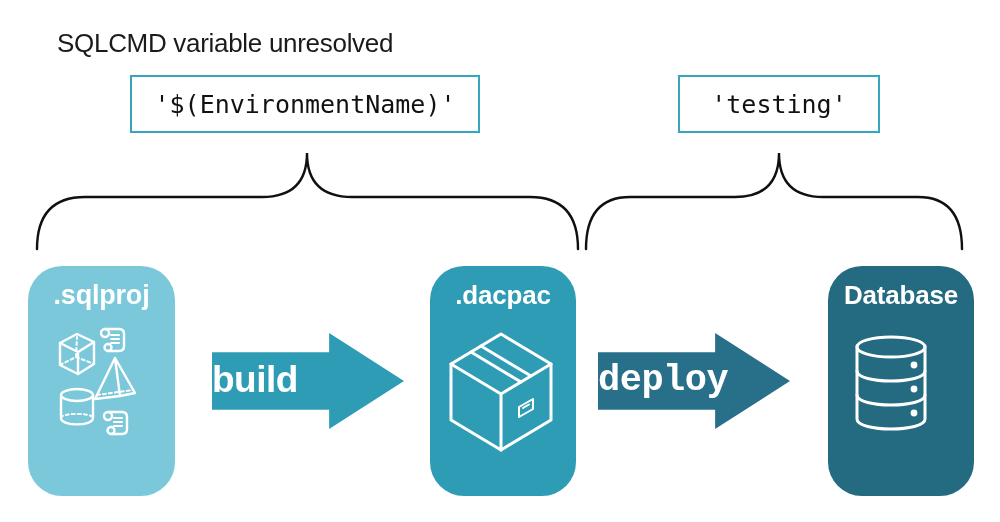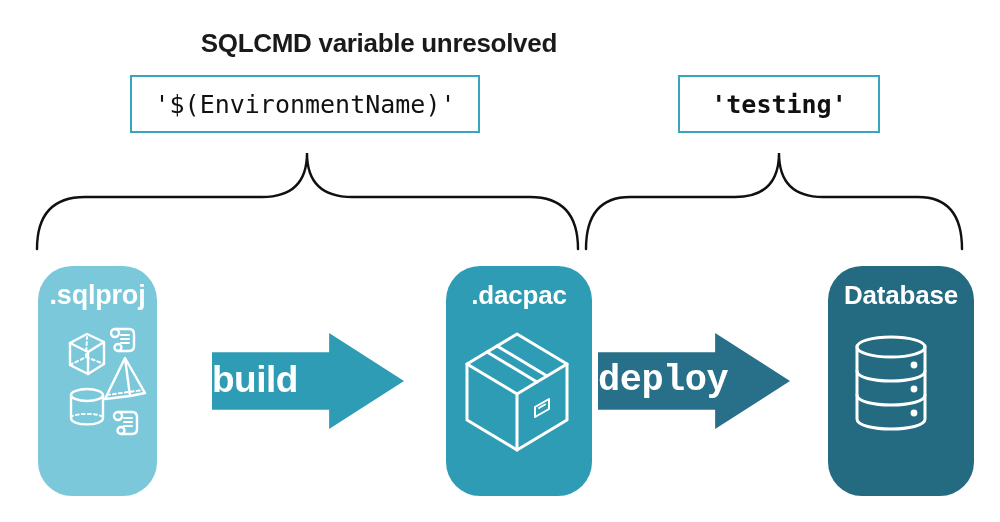--- a/index.html
+++ b/index.html
@@ -1,44 +1,44 @@
 <!DOCTYPE html>
 <html style="--heading-text: #1a1a1a; --code-text: #111111; --code-box-border: #38a5bf; --brace-stroke: #101010; --sqlproj-fill: #7cc8db; --dacpac-fill: #2f9cb5; --database-fill: #246b82; --build-arrow-fill: #2f9cb5; --deploy-arrow-fill: #28708a; --node-label-text: #ffffff; --icon-stroke: #ffffff;"><head>
 <meta charset="utf-8">
 <style>
   html,body{margin:0;padding:0;background:#fff;}
   .canvas{
     position:relative;width:1000px;height:522px;background:#fff;overflow:hidden;
     font-family:"Liberation Sans",sans-serif;
   }
   .heading{
-    position:absolute;top:28px;text-align:right;
-    font-size:26px;font-weight:700;color:var(--heading-text);
+    position:absolute;top:28px;text-align:left;
+    font-size:26px;font-weight:400;color:var(--heading-text);
     letter-spacing:-0.3px;
   }
   .h-left{left:57px;width:500px;}
   .h-right{left:577px;width:400px;}
   .codebox{
     position:absolute;top:75px;height:58px;box-sizing:border-box;
     border:2px solid var(--code-box-border);background:#fff;
     display:flex;align-items:center;justify-content:center;
   }
   .cb-left{left:130px;width:350px;}
-  .cb-right{left:678px;width:202px;font-weight:bold;}
+  .cb-right{left:678px;width:202px;}
   .code{
     font-family:"DejaVu Sans Mono",monospace;
     font-size:25px;color:var(--code-text);white-space:pre;
   }
   .braces{position:absolute;left:0;top:0;}
   .braces path{stroke:var(--brace-stroke);stroke-width:2.4;fill:none;stroke-linecap:round;}
   .node{
     position:absolute;top:266px;width:146px;height:230px;border-radius:34px;
   }
-  .node-sqlproj{left:38px;width:119px;background:var(--sqlproj-fill);}
-  .node-dacpac{left:430px;background:var(--dacpac-fill);margin-left:16px;}
+  .node-sqlproj{left:28px;width:147px;background:var(--sqlproj-fill);}
+  .node-dacpac{left:430px;background:var(--dacpac-fill);}
   .node-database{left:828px;background:var(--database-fill);}
   .node-label{
     position:absolute;left:0;top:14px;width:100%;text-align:center;
     color:var(--node-label-text);font-weight:700;font-size:26px;letter-spacing:-0.2px;
   }
   .node-sqlproj .node-label{font-size:27px;}
   .node-icon{position:absolute;}
   .node-icon path,.node-icon ellipse,.node-icon circle{
     stroke:var(--icon-stroke);fill:none;stroke-linecap:round;stroke-linejoin:round;
   }

